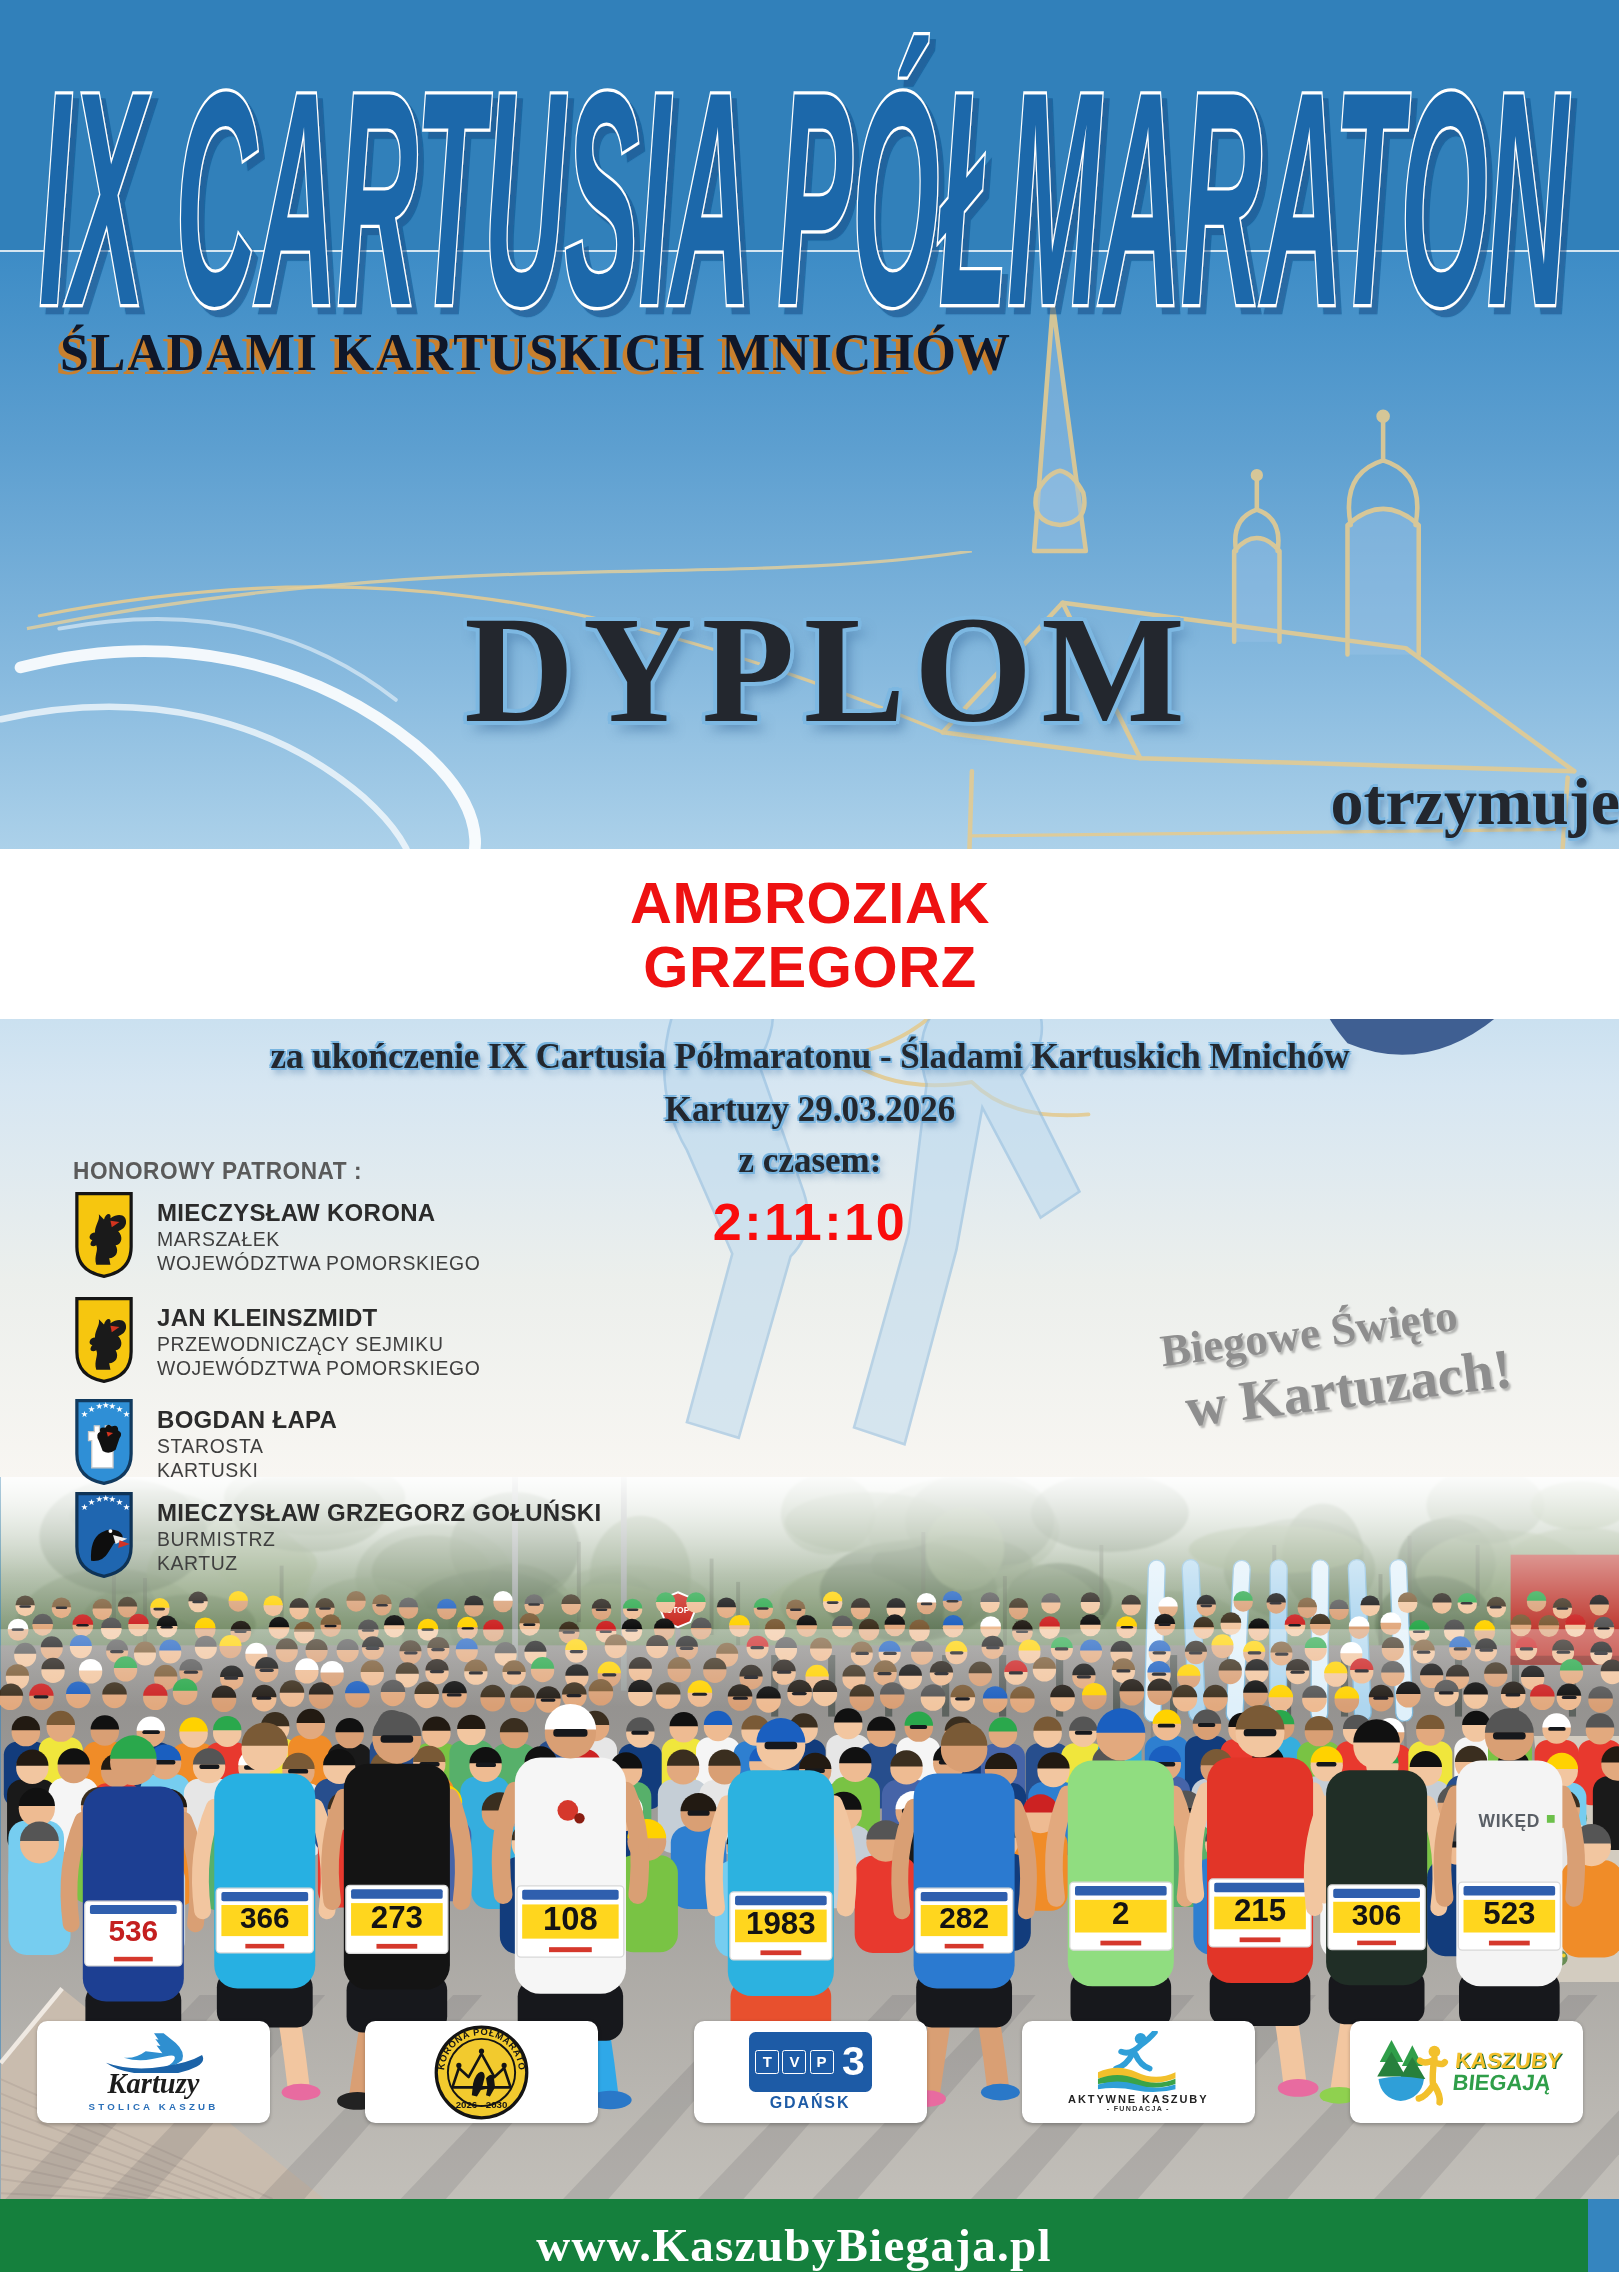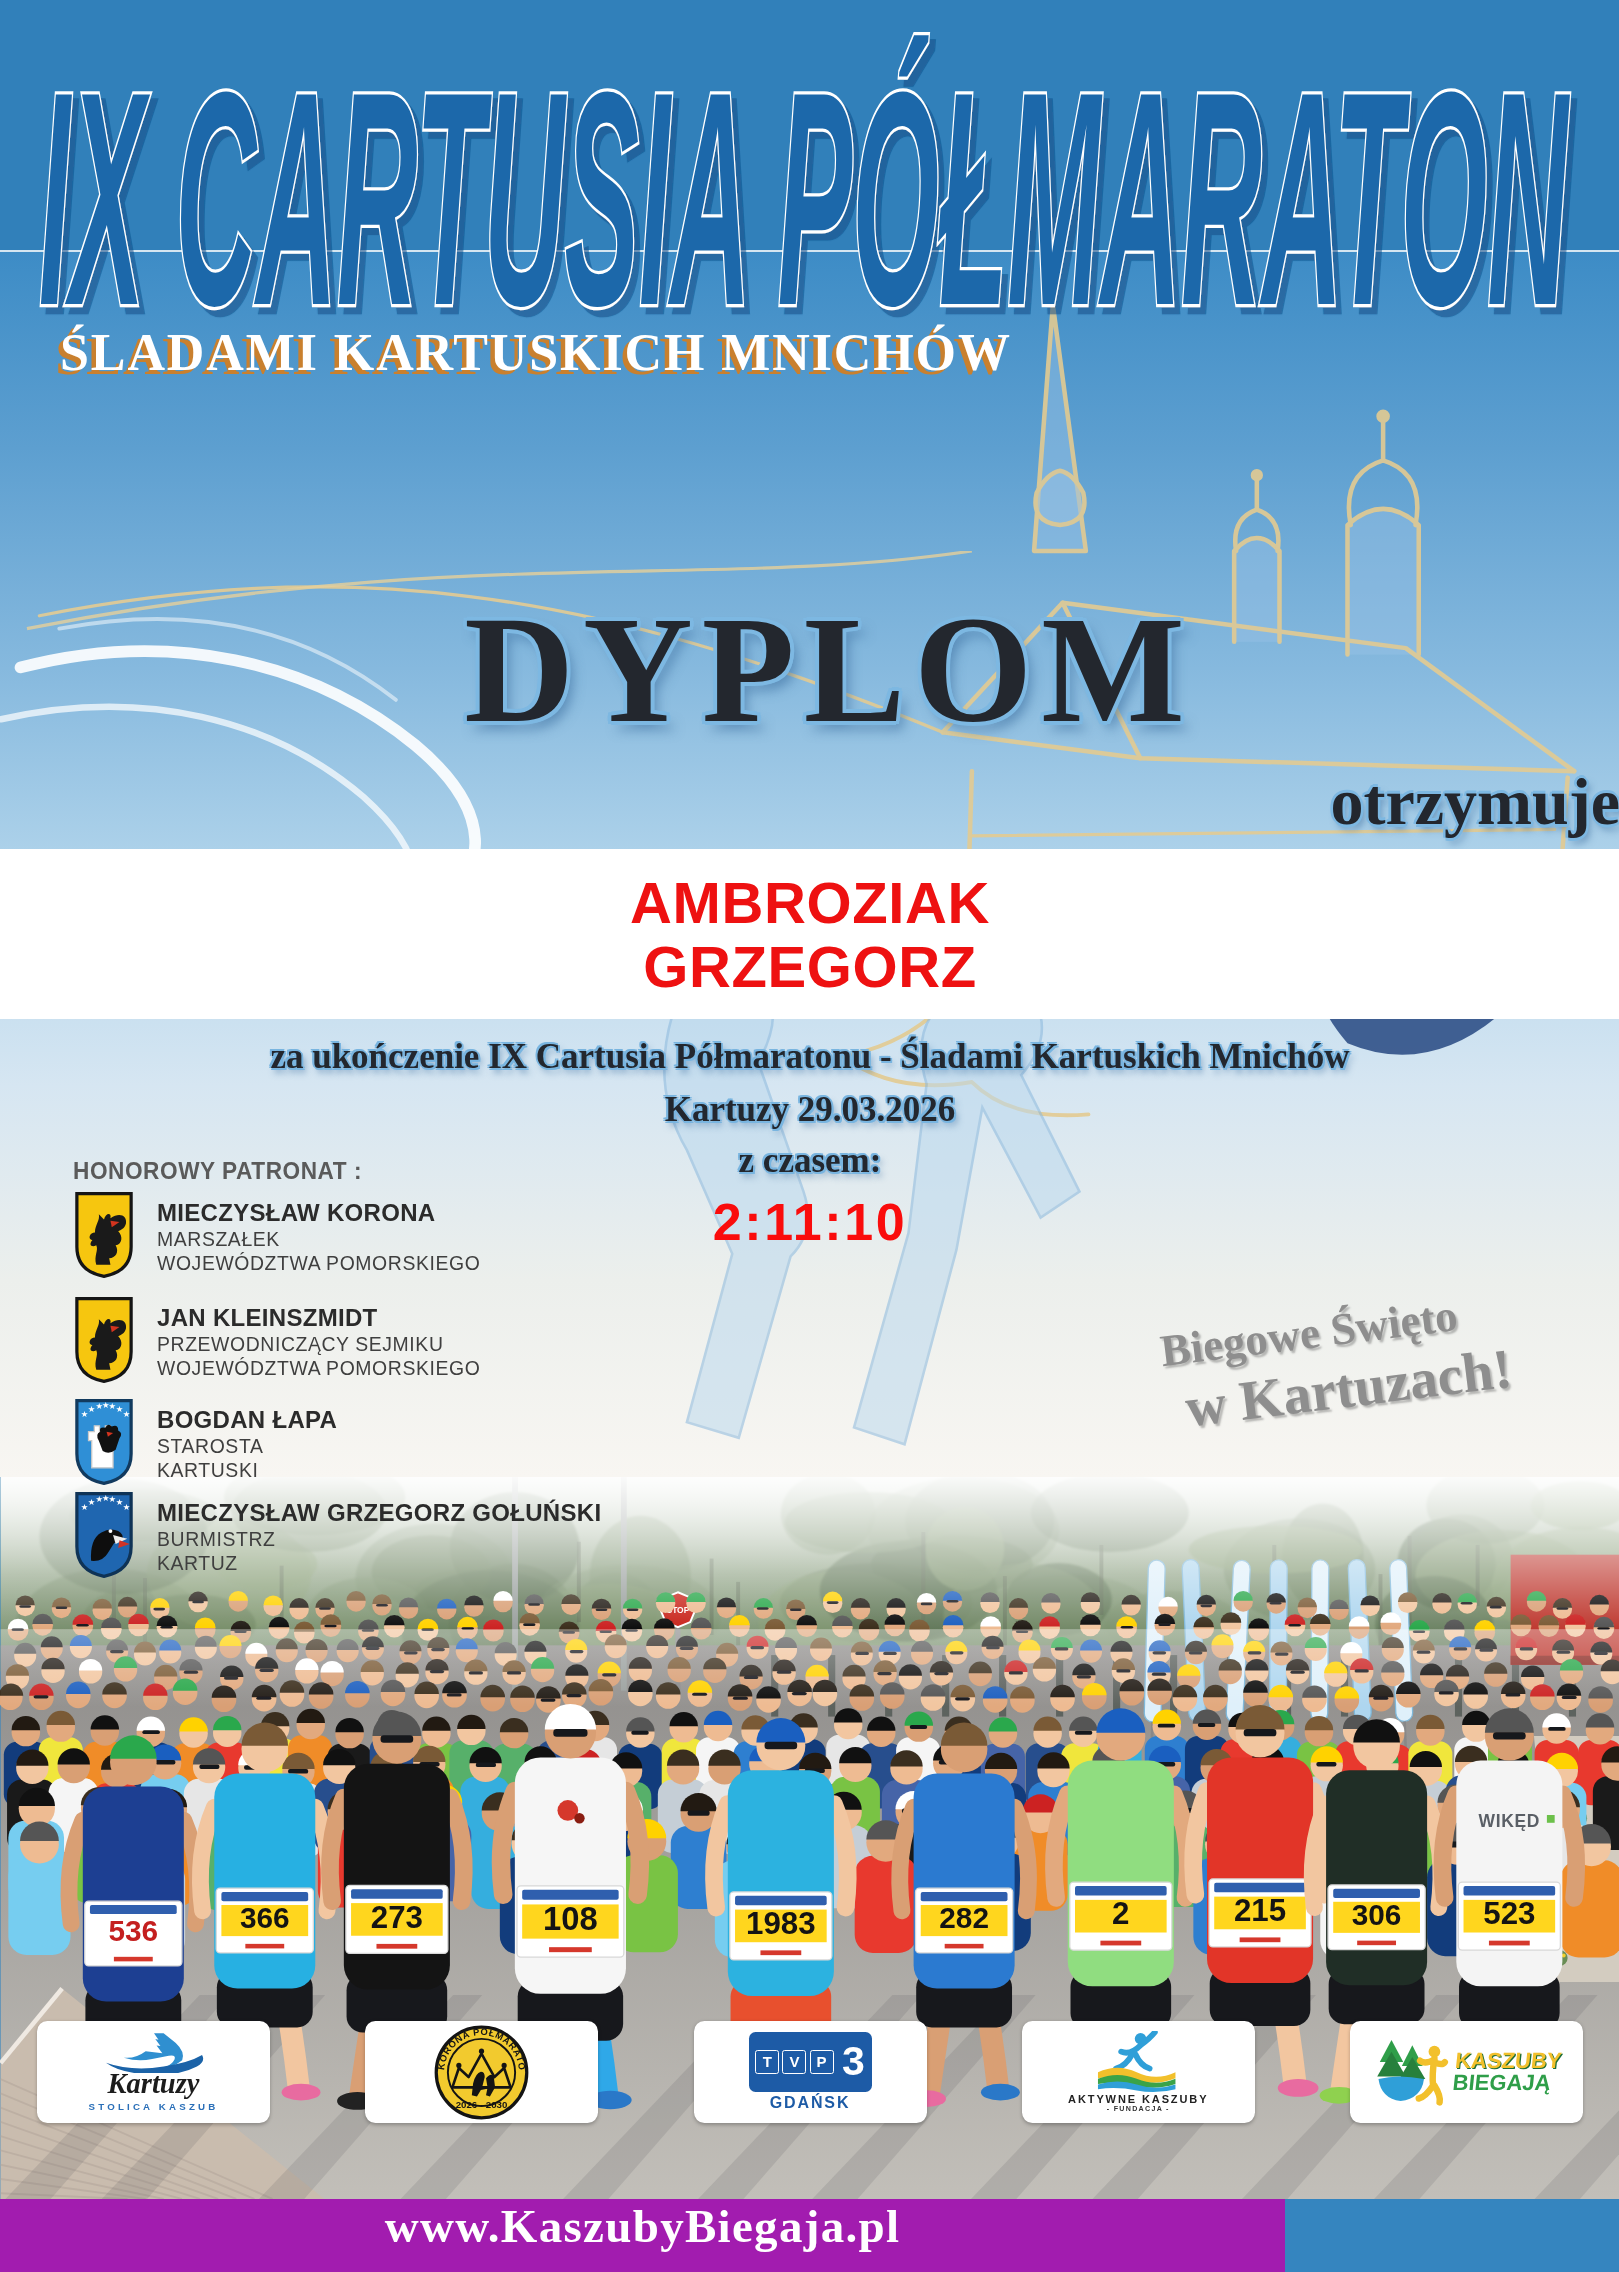--- a/index.html
+++ b/index.html
@@ -7,21 +7,21 @@
         font-family:"Liberation Sans",sans-serif;background:#3585bf;}
   
   .bg-top{position:absolute;left:0;top:0;width:1620px;height:252px;background:#3180ba;z-index:0;}
   .bg-sky{position:absolute;left:0;top:252px;width:1620px;height:1225px;z-index:0;
     background:linear-gradient(180deg,#3d8cc6 0%,#5d9fd0 16%,#86b9de 34%,#b4d6ec 52%,#d6e6f2 68%,#ecefec 84%,#f8f6f2 100%);}
   .hline{position:absolute;left:0;top:250px;width:1620px;height:1.9px;background:rgba(255,255,255,.8);z-index:2;}
   .artsvg{position:absolute;left:0;z-index:1;}
   
   .title-svg{position:absolute;left:0;top:19.4px;z-index:3;}
   
-  .subtitle{position:absolute;left:60px;top:323px;z-index:4;color:#ffffff;
+  .subtitle{position:absolute;left:60px;top:323px;z-index:4;color:#0f172a;
     font-family:"Liberation Serif",serif;font-weight:bold;font-size:52px;letter-spacing:1.9px;
     text-shadow:-4.5px 3.9px 0 #c9802e;}
   
   .dyplom{position:absolute;left:0;right:0;top:583px;text-align:center;z-index:4;
     font-family:"Liberation Serif",serif;font-weight:bold;font-size:152px;letter-spacing:9px;color:#23272e;
     text-shadow:3.9px 0 0 #7db8e2,-3.9px 0 0 #7db8e2,0 3.9px 0 #7db8e2,0 -3.9px 0 #7db8e2,
       3.2px 3.2px 0 #7db8e2,-3.2px -3.2px 0 #7db8e2,3.2px -3.2px 0 #7db8e2,-3.2px 3.2px 0 #7db8e2,
       6.5px 9px 11.7px rgba(55,105,155,.55);padding-left:38px;}
   .receives{position:absolute;left:0;right:0;top:764px;text-align:right;z-index:4;
     font-family:"Liberation Serif",serif;font-weight:bold;font-size:66px;color:#23272e;
@@ -69,22 +69,22 @@
     display:flex;align-items:center;justify-content:center;}
   .tvp-three{color:#fff;font-weight:bold;font-size:41px;margin-left:5.2px;}
   .tvp-city{color:#1d5ba6;font-weight:bold;font-size:16px;letter-spacing:1.9px;margin-top:2.6px;}
   .ak-name{font-size:11px;font-weight:bold;letter-spacing:1.9px;color:#222;}
   .ak-sub{font-size:7.1px;font-weight:bold;letter-spacing:1.3px;color:#333;margin-top:0.6px;}
   .kb-wrap{display:flex;align-items:center;gap:3.9px;}
   .kb-text{display:flex;flex-direction:column;transform:skewX(-6deg);line-height:22px;}
   .kb-w1{font-weight:bold;font-size:22px;color:#f2c02c;text-shadow:1.3px 1.3px 0 #1c6e38;}
   .kb-w2{font-weight:bold;font-size:22px;color:#2f9e49;}
   
-  .footer-bar{position:absolute;left:0;top:2199px;width:1285px;height:73px;background:#a21caf;z-index:5;
-    display:flex;align-items:flex-start;justify-content:center;}
+  .footer-bar{position:absolute;left:0;top:2199px;width:1588px;height:73px;background:#15803d;z-index:5;
+    display:flex;align-items:flex-end;justify-content:center;}
   .website{font-family:"Liberation Serif",serif;font-weight:bold;font-size:47px;color:#fff;letter-spacing:1.3px;}
 </style>
 </head>
 <body>
 
 <div class="page">
 
   <div class="bg-top"></div>
   <div class="bg-sky"></div>
   <div class="hline"></div>

